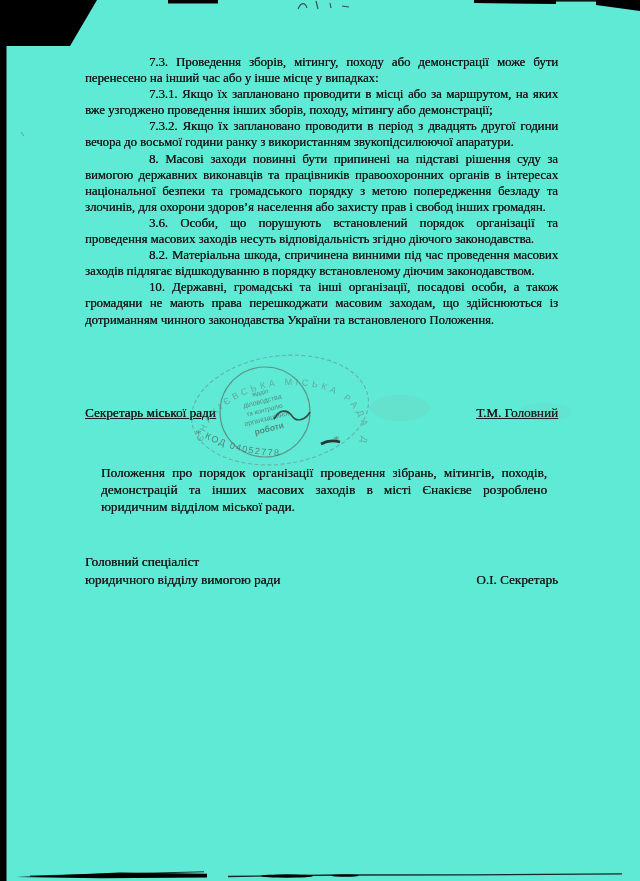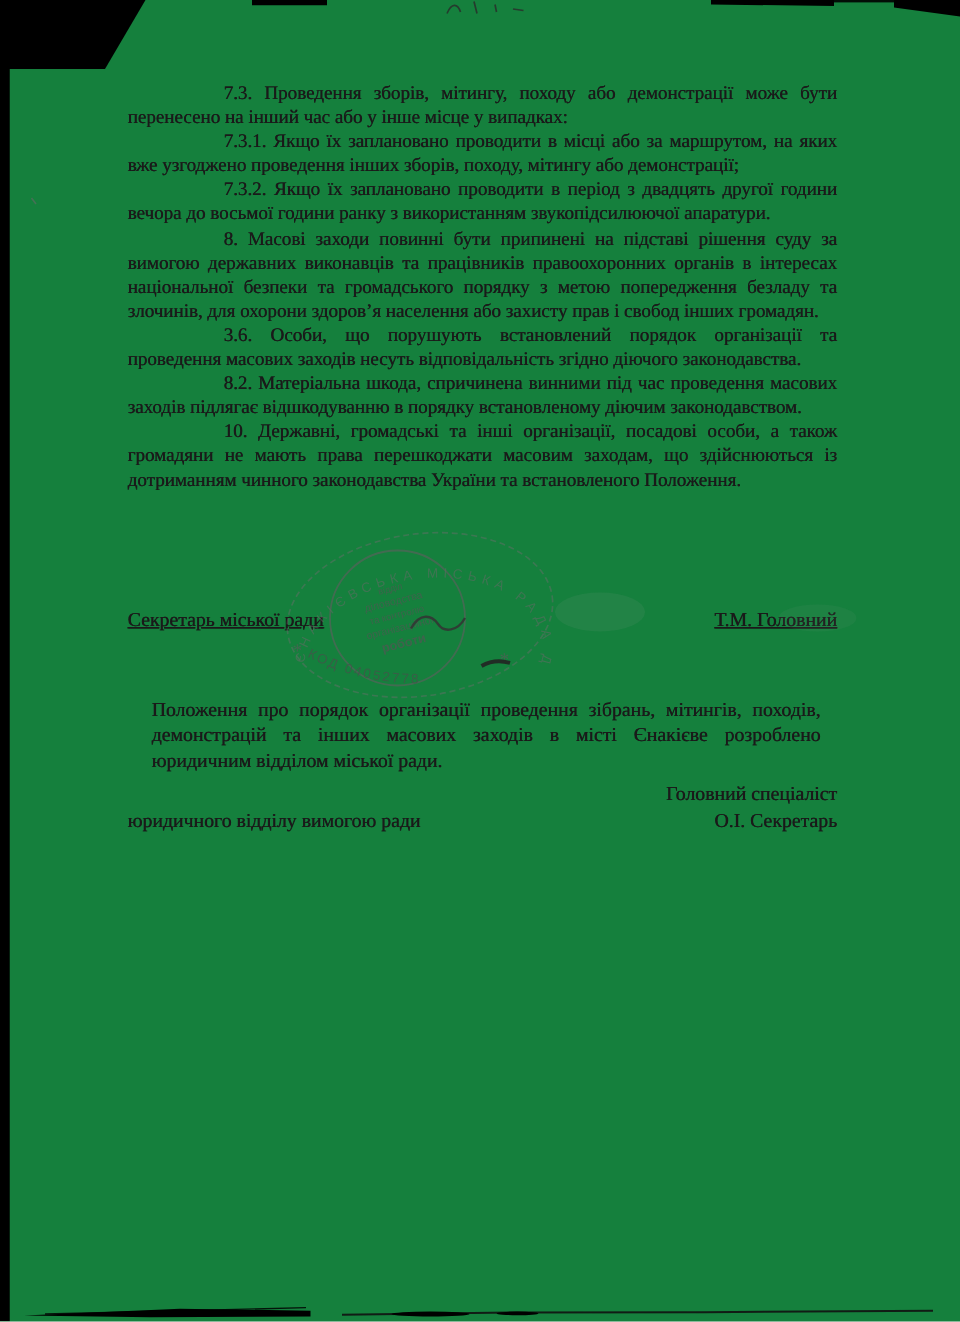--- a/index.html
+++ b/index.html
@@ -1,18 +1,18 @@
 <!DOCTYPE html>
 <html><head>
 <meta charset="utf-8">
 <style>
   html,body { margin:0; padding:0; background:#e8e8e8; }
   .page {
     position:relative; width:640px; height:881px; margin:0 auto;
-    background:#15803d; overflow:hidden;
+    background:#5eead4; overflow:hidden;
     font-family:"Liberation Serif","DejaVu Serif",serif;
     color:#1a1a1a;
   }
   .body-text {
     position:absolute; left:85px; top:54px; width:473px;
     font-size:12.8px; line-height:16.1px; letter-spacing:-0.05px;
     text-align:justify; text-shadow:0.25px 0 0 currentColor;
   }
   .body-text p { margin:0; text-indent:64px; }
   .sig-row {
@@ -21,22 +21,22 @@
     font-size:13.2px; line-height:16.5px; text-shadow:0.3px 0 0 currentColor;text-decoration:underline;
   }
   .sig-row-1 { top:405px; }
   .closing-note {
     position:absolute; left:85px; top:448px; width:478px;
     font-size:13.2px; line-height:17px; text-align:justify;
     text-shadow:0.25px 0 0 currentColor;
   }
   .closing-note p { margin:16px; }
   .sig-block-2 {
-    position:absolute; left:85px; top:520px; width:473px;
-    font-size:13.2px; line-height:17.5px; text-shadow:0.3px 0 0 currentColor;text-align:right;
+    position:absolute; left:85px; top:553px; width:473px;
+    font-size:13.2px; line-height:17.5px; text-shadow:0.3px 0 0 currentColor;
   }
   .sig-block-2 .row2 { display:flex; justify-content:space-between; }
   .stamp-svg { position:absolute; left:173px; top:352px; pointer-events:none; }
   .artifacts-svg { position:absolute; left:0; top:0; pointer-events:none; }
   .stamp-ring-text { font-family:"Liberation Sans","DejaVu Sans",sans-serif; }
 </style>
 </head>
 <body>
 
 <div class="page">

